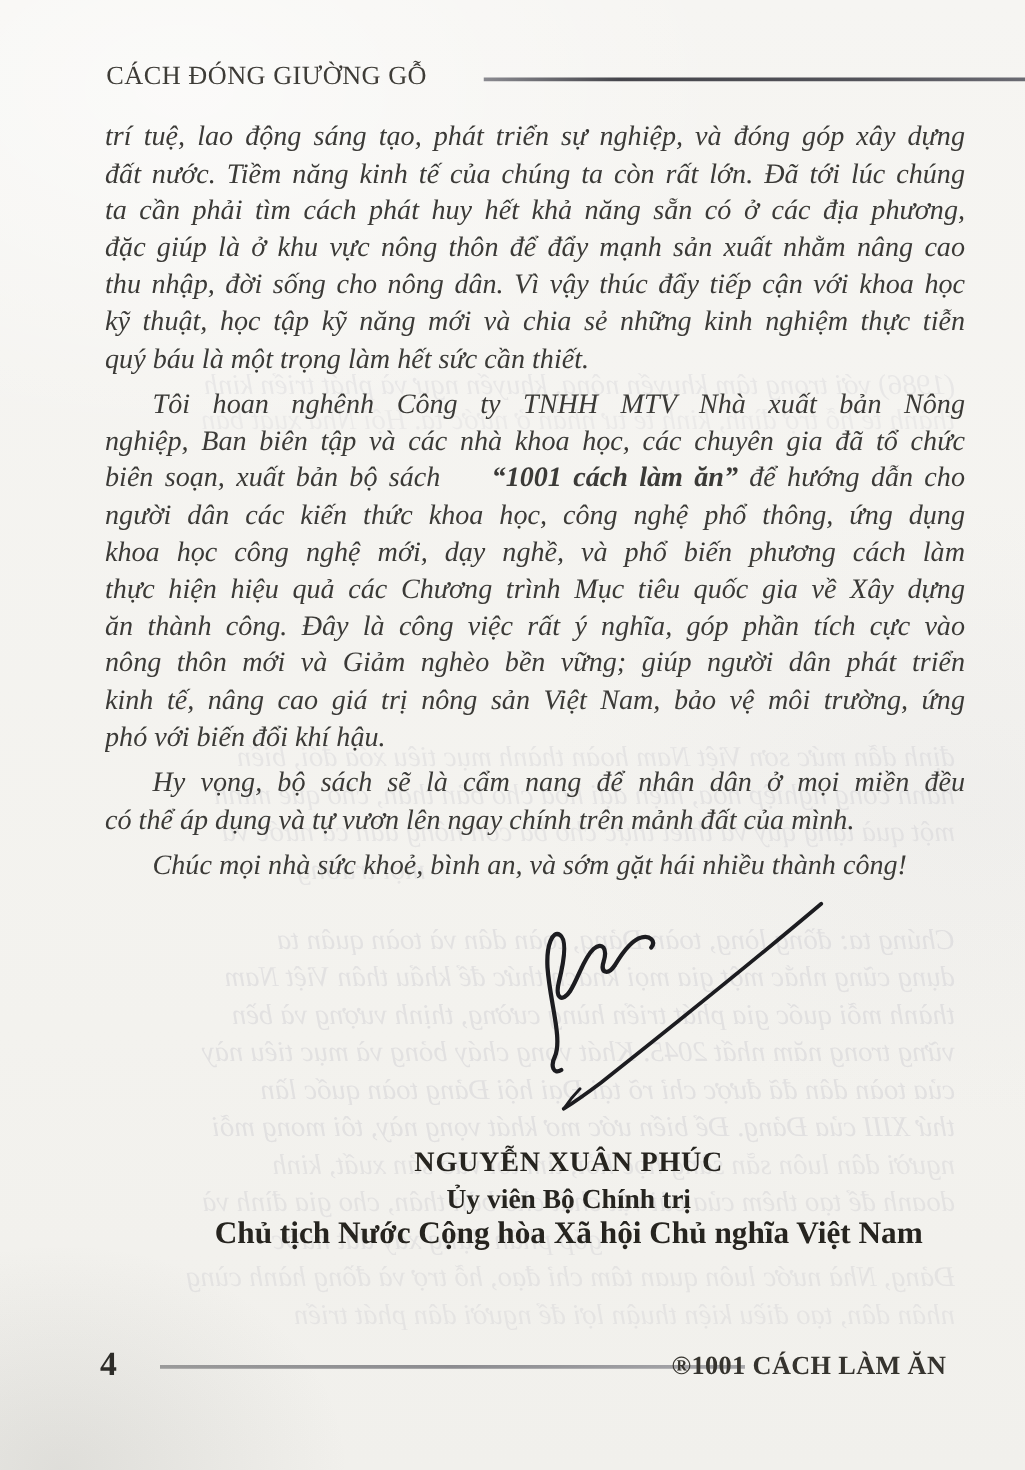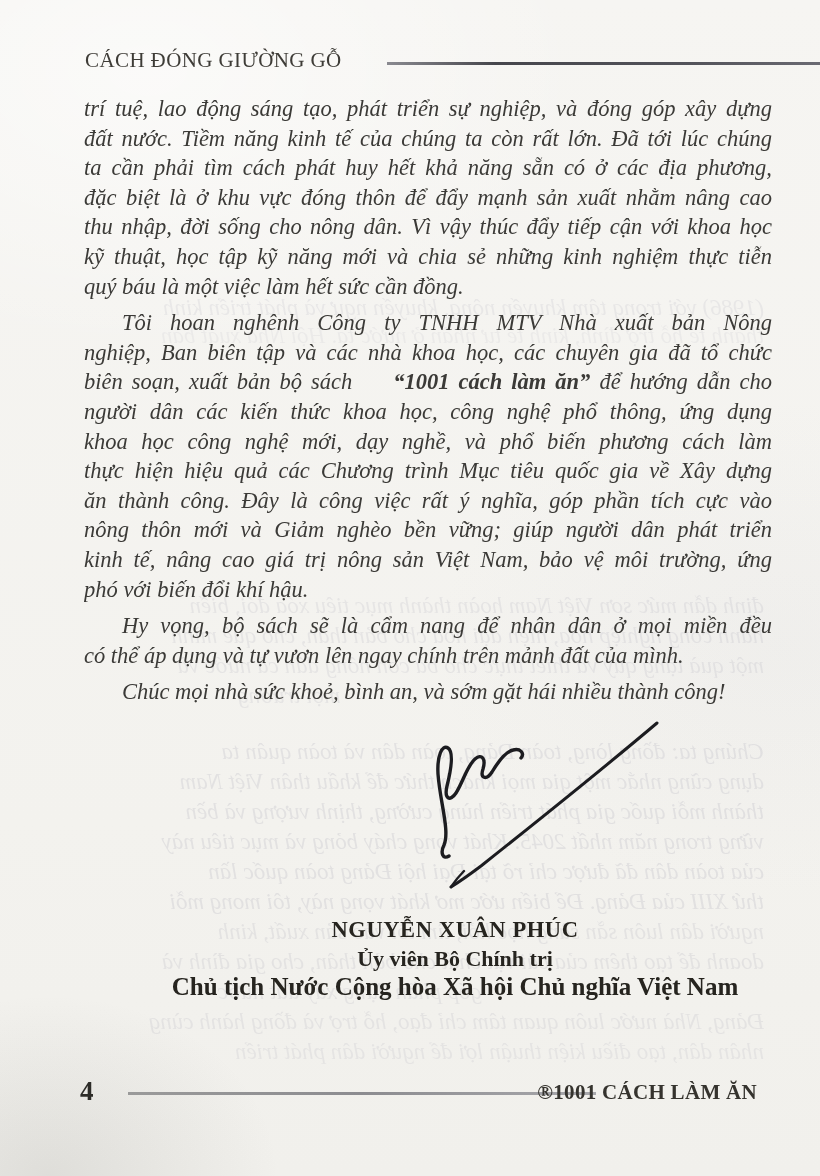--- a/index.html
+++ b/index.html
@@ -100,24 +100,24 @@
   </div>
 
   <div class="hdr-title">CÁCH ĐÓNG GIƯỜNG GỖ</div>
   <div class="hdr-rule"></div>
 
   <div class="bodytext">
     <div class="para">
       <div class="line">trí tuệ, lao động sáng tạo, phát triển sự nghiệp, và đóng góp xây dựng</div>
       <div class="line">đất nước. Tiềm năng kinh tế của chúng ta còn rất lớn. Đã tới lúc chúng</div>
       <div class="line">ta cần phải tìm cách phát huy hết khả năng sẵn có ở các địa phương,</div>
-      <div class="line">đặc biệt là ở khu vực đóng thôn để đẩy mạnh sản xuất nhằm nâng cao</div>
+      <div class="line">đặc giúp là ở khu vực nông thôn để đẩy mạnh sản xuất nhằm nâng cao</div>
       <div class="line">thu nhập, đời sống cho nông dân. Vì vậy thúc đẩy tiếp cận với khoa học</div>
       <div class="line">kỹ thuật, học tập kỹ năng mới và chia sẻ những kinh nghiệm thực tiễn</div>
-      <div class="line last">quý báu là một việc làm hết sức cần đồng.</div>
+      <div class="line last">quý báu là một trọng làm hết sức cần thiết.</div>
     </div>
     <div class="para">
       <div class="line ind">Tôi hoan nghênh Công ty TNHH MTV Nhà xuất bản Nông</div>
       <div class="line">nghiệp, Ban biên tập và các nhà khoa học, các chuyên gia đã tổ chức</div>
       <div class="line"><span>biên soạn, xuất bản bộ sách </span><span class="bseg">“1001 cách làm ăn”</span><span> để hướng dẫn cho</span></div>
       <div class="line">người dân các kiến thức khoa học, công nghệ phổ thông, ứng dụng</div>
       <div class="line">khoa học công nghệ mới, dạy nghề, và phổ biến phương cách làm</div>
       <div class="line">thực hiện hiệu quả các Chương trình Mục tiêu quốc gia về Xây dựng</div>
       <div class="line">ăn thành công. Đây là công việc rất ý nghĩa, góp phần tích cực vào</div>
       <div class="line">nông thôn mới và Giảm nghèo bền vững; giúp người dân phát triển</div>

